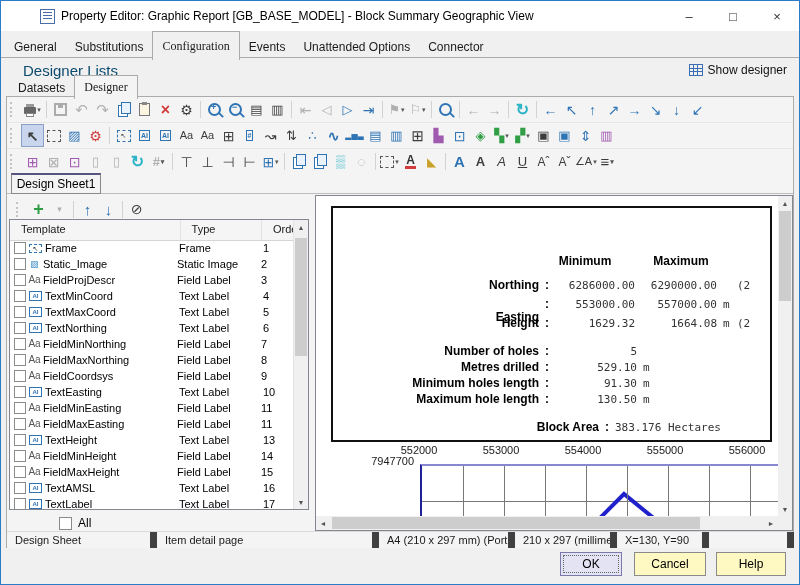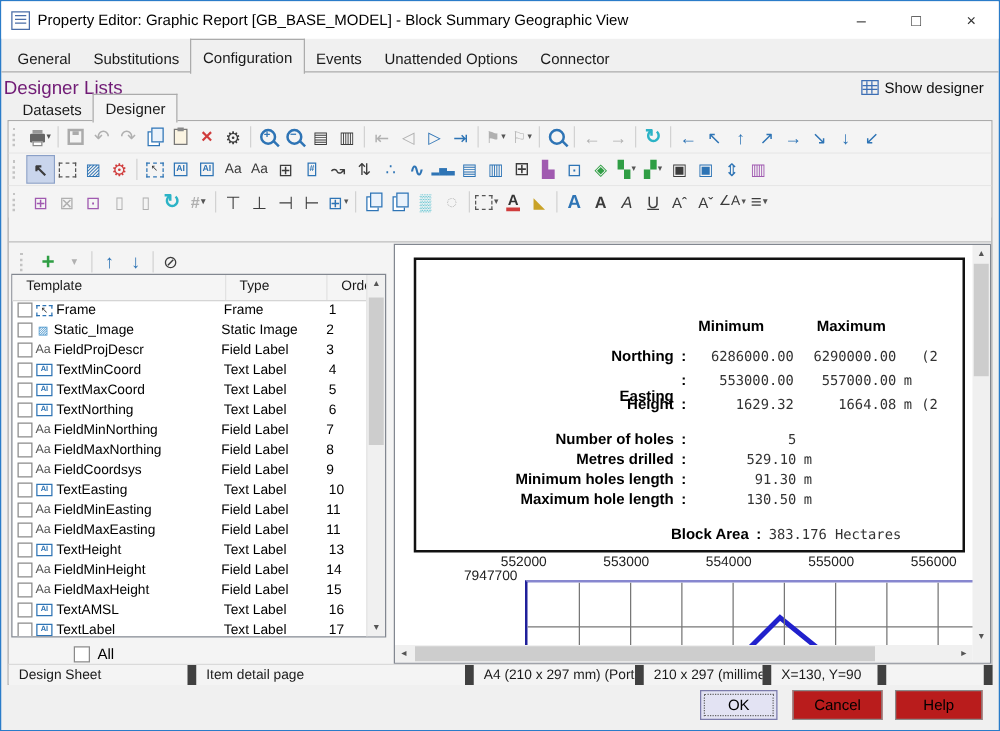--- a/index.html
+++ b/index.html
@@ -1,28 +1,28 @@
 <!DOCTYPE html>
 <html><head>
 <meta charset="utf-8">
 <style>
   html,body{margin:0;padding:0;background:#9a9a9a;font-family:"Liberation Sans",sans-serif;}
   .win{position:relative;width:798px;height:583px;border:1px solid #2a7cc9;background:#f0f0f0;overflow:hidden;}
   
-  .titlebar{position:absolute;left:0;top:0;right:0;height:30px;background:#ffffff;display:flex;align-items:center;}
+  .titlebar{position:absolute;left:0;top:0;right:0;height:30px;background:#ffffff;display:flex;align-items:center;padding-left:31px;}
   .title-icon{width:13px;height:13px;border:1px solid #4a6da7;margin:0 6px 0 8px;position:relative;background:#fff;}
   .title-icon::before{content:"";position:absolute;left:2px;top:2px;right:2px;height:1px;background:#4a6da7;box-shadow:0 3px 0 #4a6da7,0 6px 0 #4a6da7;}
   .title-text{font-size:12px;color:#000;flex:1;white-space:nowrap;overflow:hidden;}
   .win-btn{width:44px;height:29px;display:flex;align-items:center;justify-content:center;font-size:13px;color:#333;}
   
   .main-tabs{position:absolute;left:0;top:30px;right:0;height:27px;border-bottom:1px solid #ababab;padding-left:4px;box-sizing:border-box;}
   .tab{display:inline-block;font-size:12px;color:#1a1a1a;padding:6px 9px 5px;position:relative;top:1px;}
-  .tab.active{background:#f0f0f0;border:1px solid #ababab;border-bottom:none;top:0;padding:7px 9px 6px;}
-  
-  .dl-title{position:absolute;left:2px;top:61px;font-size:15px;color:#701a75;}
+  .tab.active{background:#f0f0f0;border:1px solid #ababab;border-bottom:none;top:0;padding:7px 9px 6px;font-family:Liberation Serif, serif;}
+  
+  .dl-title{position:absolute;left:22px;top:61px;font-size:15px;color:#0c4a6e;}
   .show-designer{position:absolute;right:12px;top:62px;font-size:12px;color:#111;display:flex;align-items:center;gap:5px;}
   .grid-ic{width:12px;height:10px;border:1px solid #3c6eb4;position:relative;}
   .grid-ic::before{content:"";position:absolute;left:3px;top:0;bottom:0;width:1px;background:#3c6eb4;box-shadow:4px 0 0 #3c6eb4;}
   .grid-ic::after{content:"";position:absolute;left:0;right:0;top:3px;height:1px;background:#3c6eb4;box-shadow:0 3px 0 #3c6eb4;}
   
   .sub-tabs{position:absolute;left:8px;top:74px;height:22px;z-index:3;}
   .sub-tabs .tab{padding:3px 9px;}
   .sub-tabs .tab.active{background:#f4f4f4;border:1px solid #ababab;border-bottom:none;padding:4px 9px;}
   
   .dbox{position:absolute;left:5px;top:95px;right:5px;height:452px;border:1px solid #ababab;background:#f4f4f4;box-sizing:border-box;}
@@ -78,21 +78,21 @@
   .vsb{position:absolute;right:0;top:0;bottom:0;width:14px;background:#f0f0f0;border-left:1px solid #e3e3e3;}
   .sb-btn{position:absolute;left:0;right:0;height:14px;display:flex;align-items:center;justify-content:center;font-size:7px;color:#555;}
   .sb-thumb{position:absolute;left:1px;right:1px;background:#cdcdcd;}
   
   .all-row{position:absolute;left:58px;top:515px;display:flex;align-items:center;gap:6px;font-size:12px;}
   .all-cb{width:11px;height:11px;border:1px solid #8a8a8a;background:#fff;}
   
   .statusbar{position:absolute;left:6px;right:6px;top:530px;height:16px;border-top:1px solid #dadada;background:#f4f4f4;}
   .sseg{position:absolute;top:0;bottom:0;border-right:7px solid #404040;padding:2px 0 0 8px;font-size:11px;color:#1a1a1a;white-space:nowrap;overflow:hidden;box-sizing:border-box;}
   
-  .btn{position:absolute;top:551px;height:24px;font-size:12px;display:flex;align-items:center;justify-content:center;background:#b91c1c;border:1px solid #8a8a8a;box-sizing:border-box;}
+  .btn{position:absolute;top:551px;height:24px;font-size:12px;display:flex;align-items:center;justify-content:center;background:#fef9c3;border:1px solid #8a8a8a;box-sizing:border-box;}
   .btn-ok{left:559px;width:62px;background:#e3e3f3;border-color:#7b7bab;outline:1px dotted #666;outline-offset:-4px;}
   .btn-cancel{left:633px;width:72px;}
   .btn-help{left:715px;width:70px;}
   
   .pane{position:absolute;left:314px;top:194px;width:478px;height:336px;border:1px solid #828790;background:#fff;box-sizing:border-box;}
   .pframe{position:absolute;left:15px;top:10px;width:437px;height:232px;border:2px solid #111;}
   .ptitle{position:absolute;right:12px;top:5px;font-family:"DejaVu Sans",sans-serif;font-style:italic;font-weight:bold;font-size:19px;color:#00009c;white-space:nowrap;}
   .prl{position:absolute;font-size:12px;font-weight:bold;color:#000;height:14px;white-space:nowrap;}
   .prm{position:absolute;font-family:"DejaVu Sans Mono",monospace;font-size:11px;color:#333;height:14px;white-space:nowrap;}
   .t-right{text-align:right;}
@@ -414,20 +414,21 @@
         <span>∠A</span>
         <span class="tb-caret">▾</span>
       </span>
       <span class="tbi i-dk" style="font-size: 15px; font-weight: bold;">
         <span>≡</span>
         <span class="tb-caret">▾</span>
       </span>
     </div>
 
   <div class="ds-line"></div>
+  <div class="ds-tab">Design Sheet1</div>
 
   <div class="list-toolbar">
       <span class="grip"></span>
       <span class="tbi i-grn" style="font-size: 18px; font-weight: bold;">
         <span>+</span>
       </span>
       <span class="tbi i-gry" style="font-size: 9px;">
         <span>▾</span>
       </span>
       <span class="tb-sep"></span>

